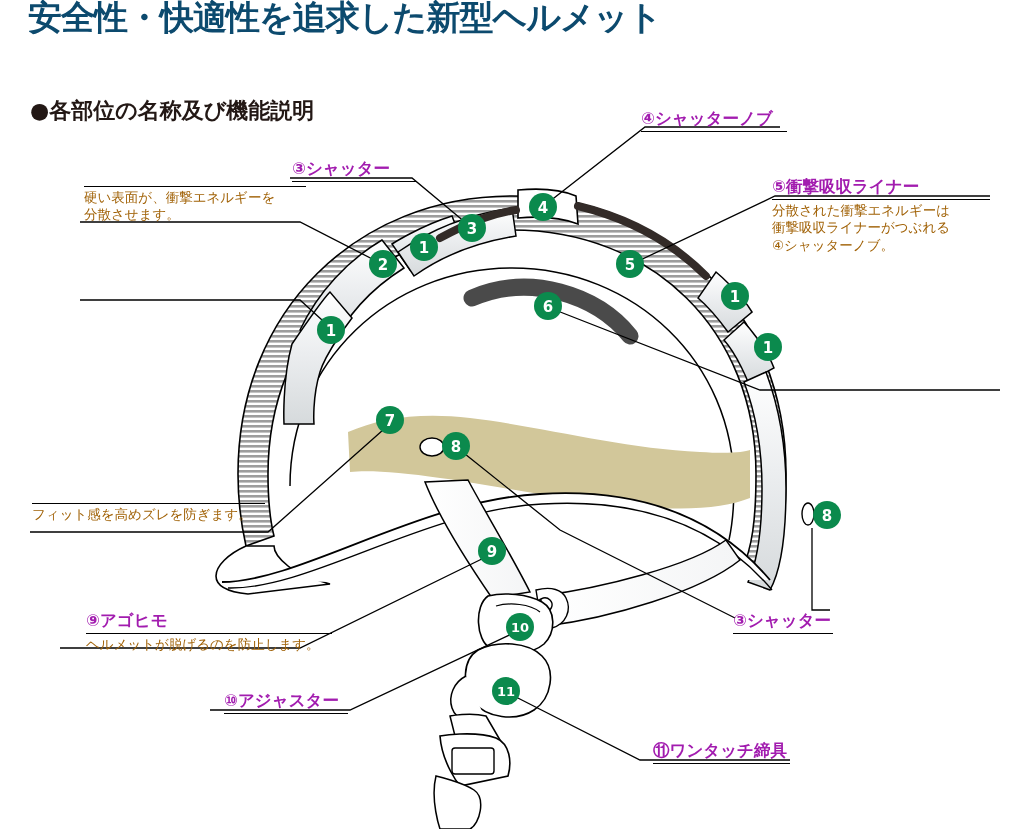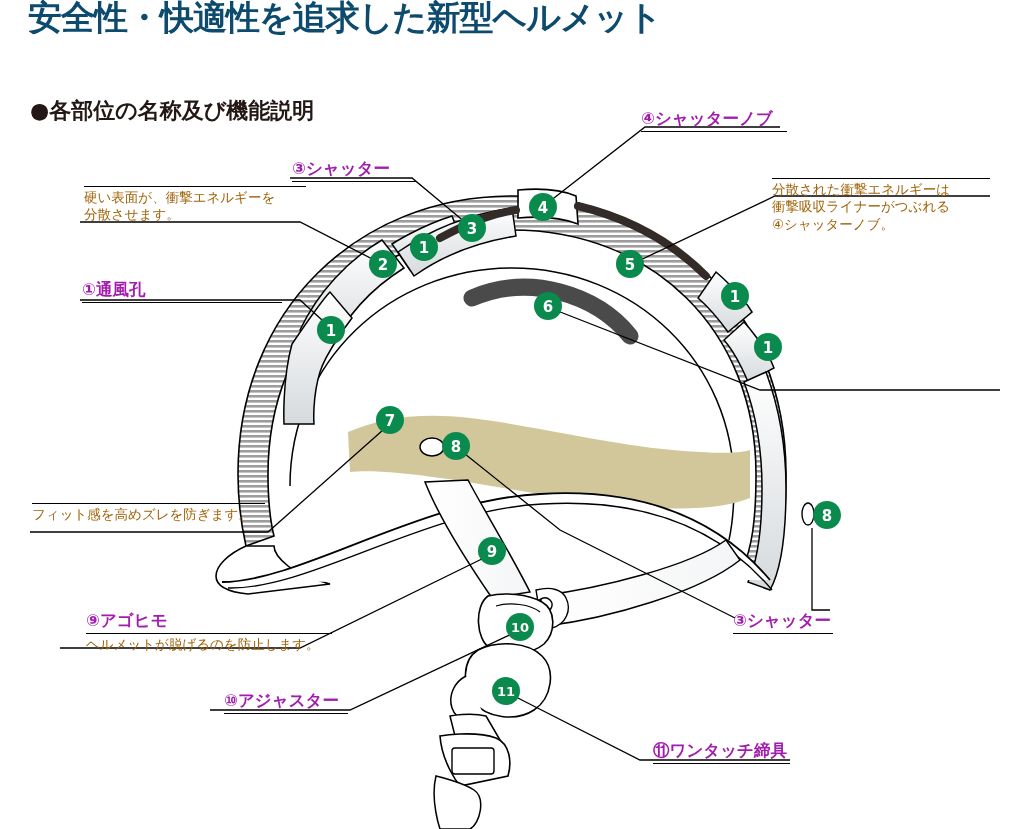--- a/index.html
+++ b/index.html
@@ -381,36 +381,33 @@
         </g>
     </g>
   </svg>
 
   <div class="callout" style="left:84px; top:186px; width:222px;">
     <div class="callout-rule"></div>
     <div class="callout-desc">硬い表面が、衝撃エネルギーを
 分散させます。</div>
   </div>
 
-  <div class="callout" style="left:82px; top:281px; width:200px;">
-    <div class="callout-title">①通風孔</div>
-    <div class="callout-rule"></div>
-  </div>
 
   <div class="callout" style="left:292px; top:160px; width:124px;">
     <div class="callout-title">③シャッター</div>
     <div class="callout-rule"></div>
   </div>
 
   <div class="callout" style="left:641px; top:110px; width:146px;">
     <div class="callout-title">④シャッターノブ</div>
     <div class="callout-rule"></div>
   </div>
 
   <div class="callout" style="left:772px; top:178px; width:218px;">
+    <div class="callout-title">⑤衝撃吸収ライナー</div>
     <div class="callout-rule"></div>
     <div class="callout-desc">分散された衝撃エネルギーは
 衝撃吸収ライナーがつぶれる
 ④シャッターノブ。</div>
   </div>
 
 
   <div class="callout" style="left:32px; top:503px; width:233px;">
     <div class="callout-rule"></div>
     <div class="callout-desc">フィット感を高めズレを防ぎます。</div>

